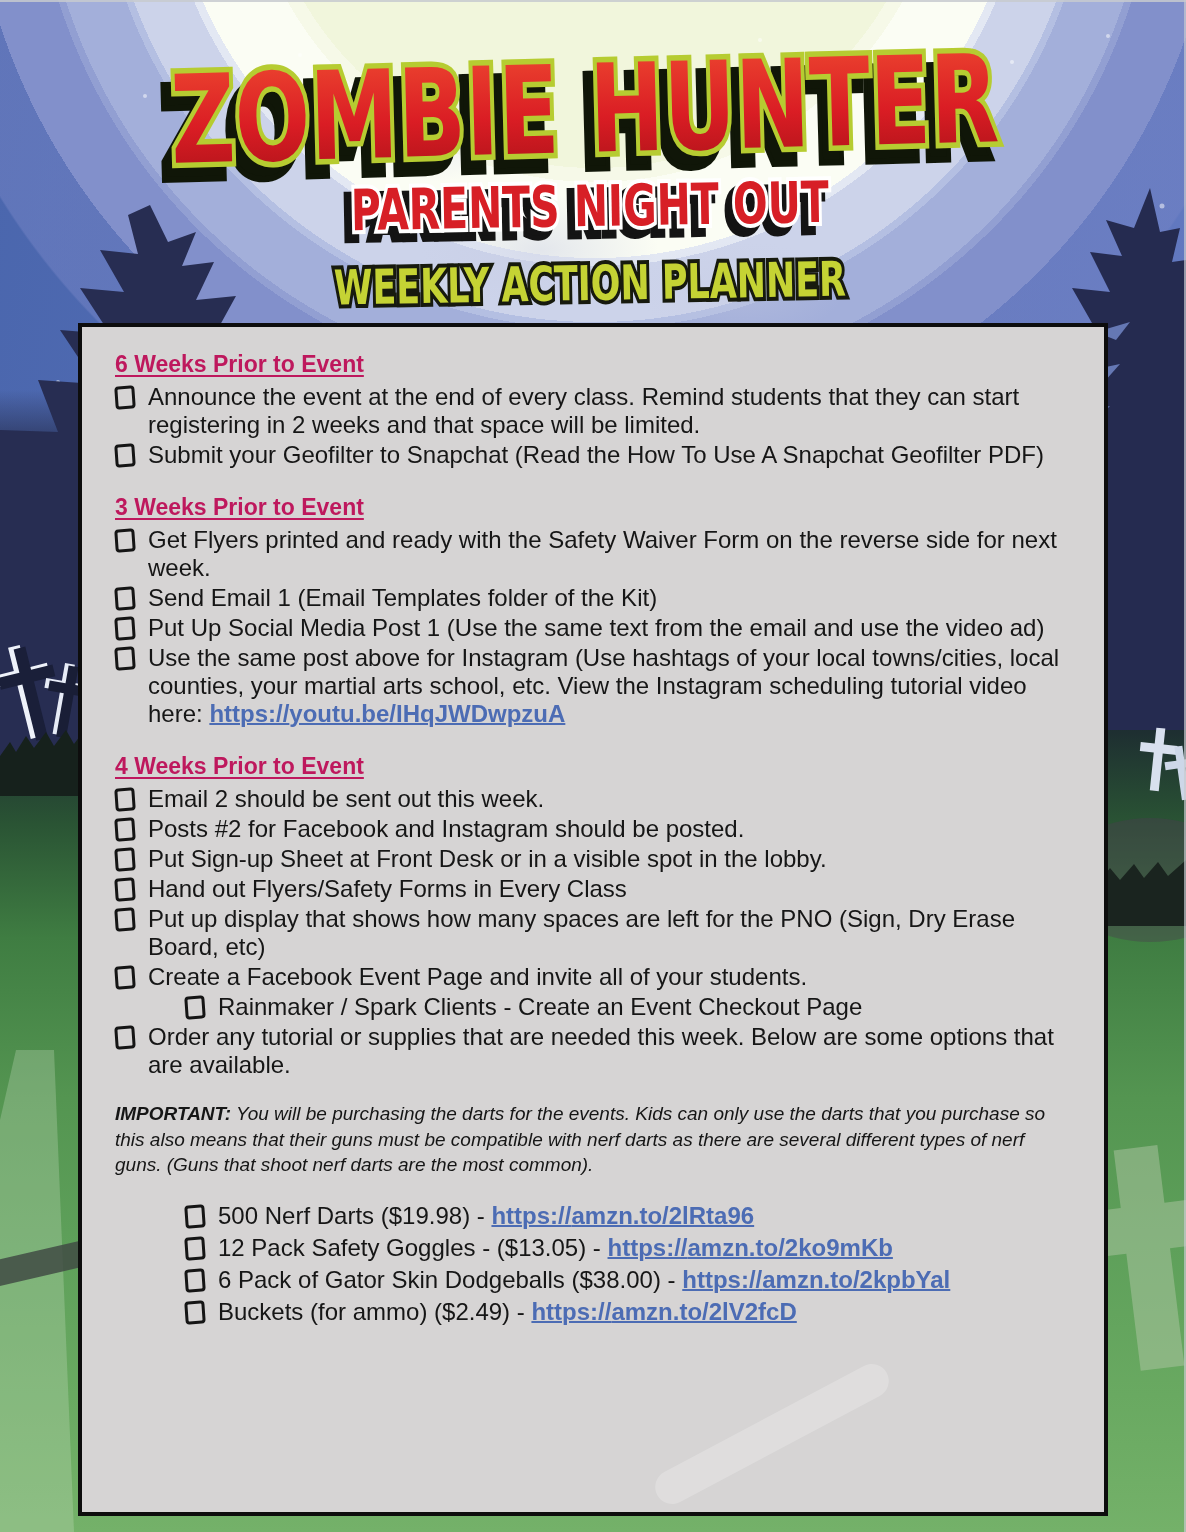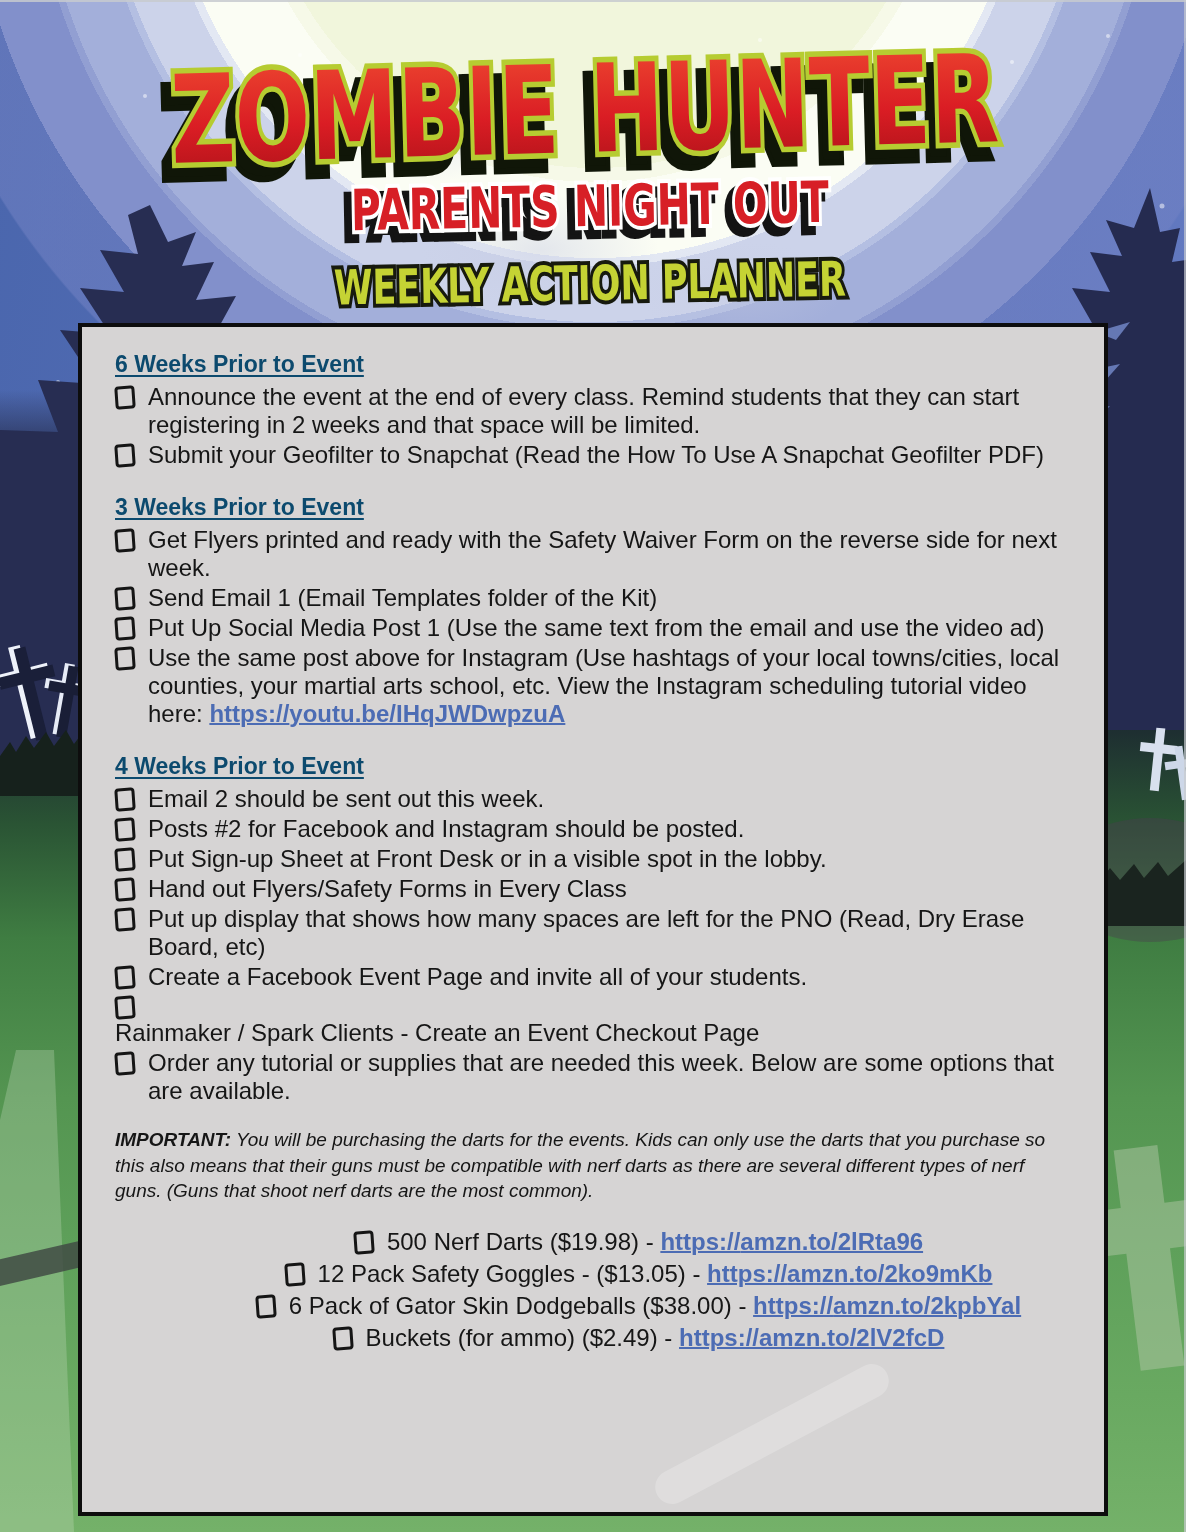--- a/index.html
+++ b/index.html
@@ -41,36 +41,36 @@
 
   
   .title-art{position:absolute;left:0;top:0;}
   .t-main{font-family:"DejaVu Sans",sans-serif;font-weight:bold;}
 
   
   .panel{position:absolute;left:78px;top:323px;width:1030px;height:1193px;box-sizing:border-box;
          background:#d6d4d4;border:4px solid #0d0d0d;padding:24px 38px 0 33px;color:#161616;}
   .panel::after{content:"";position:absolute;left:560px;top:1090px;width:260px;height:34px;
          background:rgba(255,255,255,.22);border-radius:20px;transform:rotate(-28deg);}
-  .heading{font-size:23px;line-height:27px;font-weight:bold;color:#0c4a6e;
+  .heading{font-size:23px;line-height:27px;font-weight:bold;color:#be185d;
            text-decoration:underline;text-decoration-thickness:2px;text-underline-offset:3px;
            margin:0 0 5px 0;}
   .section{margin-top:25px;}
   .section:first-child{margin-top:0;}
   .row{display:flex;align-items:flex-start;margin:0 0 2px 0;}
-  .row.indent{flex-direction:column;}
+  .row.indent{margin-left:70px;}
   .cb{width:14px;height:17px;border:3px solid #151515;border-radius:4px;
       margin:3px 13px 0 0;flex:0 0 auto;transform:rotate(-4deg);}
   .itext{font-size:24px;line-height:28px;}
   a.link{color:#4c6cb4;font-weight:bold;text-decoration:underline;text-decoration-thickness:2px;cursor:pointer;}
   .para{font-style:italic;font-size:19px;line-height:25.5px;margin:22px 0 0 0;}
   .para .plabel{font-weight:bold;}
   .para.recommend{margin-top:26px;}
   .products{margin-top:24px;}
-  .products .row{margin-left:96px;margin-bottom:4px;justify-content:center;}
+  .products .row{margin-left:70px;margin-bottom:4px;}
 </style>
 </head>
 <body>
 
 <div class="page">
 
   <div class="sky"></div>
   <div class="moon"></div>
   <div class="moonspots"></div>
   <div class="ground"></div>
@@ -203,21 +203,21 @@
           <div class="row">
             <span class="cb"></span>
             <span class="itext">Put Sign-up Sheet at Front Desk or in a visible spot in the lobby.</span>
           </div>
           <div class="row">
             <span class="cb"></span>
             <span class="itext">Hand out Flyers/Safety Forms in Every Class</span>
           </div>
           <div class="row">
             <span class="cb"></span>
-            <span class="itext">Put up display that shows how many spaces are left for the PNO (Read, Dry Erase Board, etc)</span>
+            <span class="itext">Put up display that shows how many spaces are left for the PNO (Sign, Dry Erase Board, etc)</span>
           </div>
           <div class="row">
             <span class="cb"></span>
             <span class="itext">Create a Facebook Event Page and invite all of your students.</span>
           </div>
           <div class="row indent">
             <span class="cb"></span>
             <span class="itext">Rainmaker / Spark Clients - Create an Event Checkout Page</span>
           </div>
           <div class="row">

